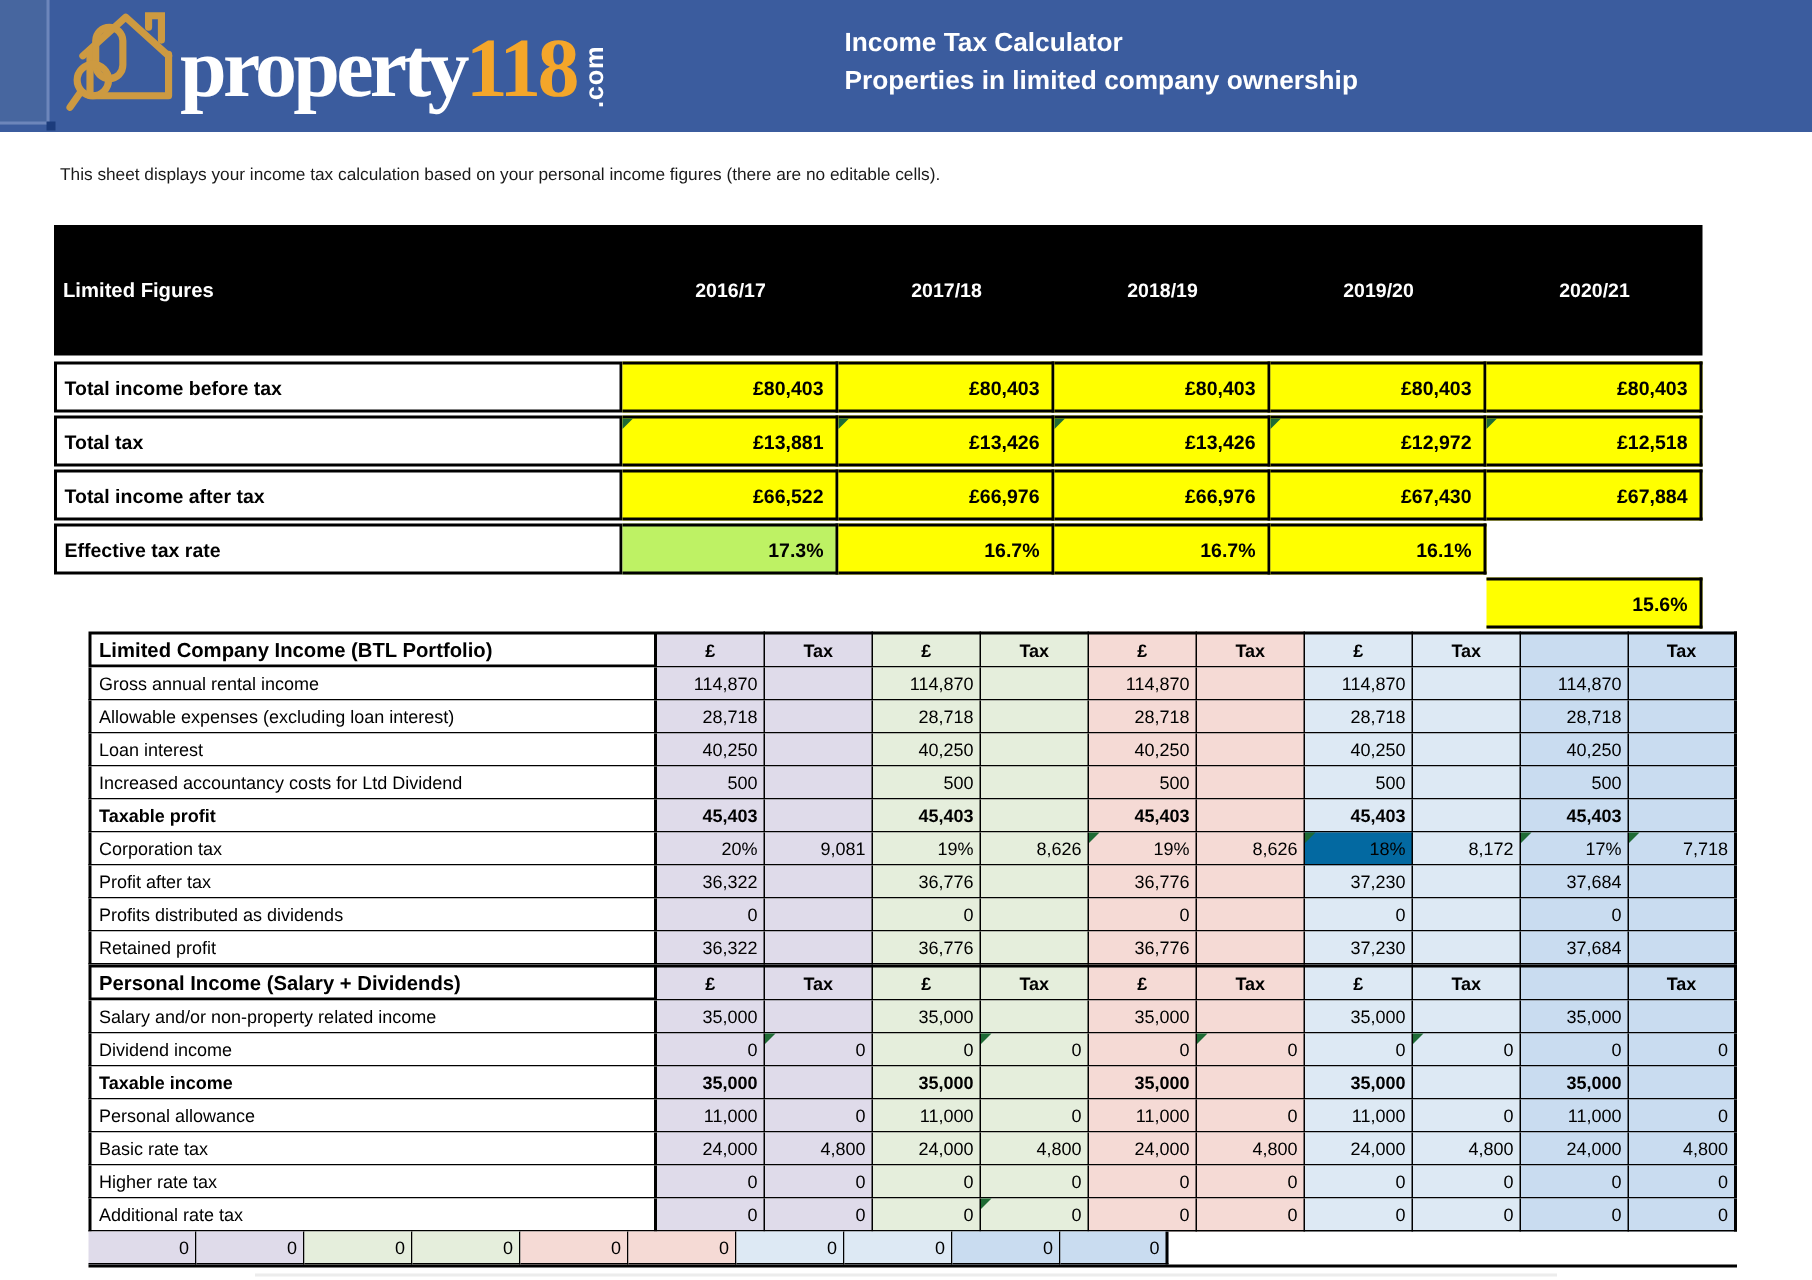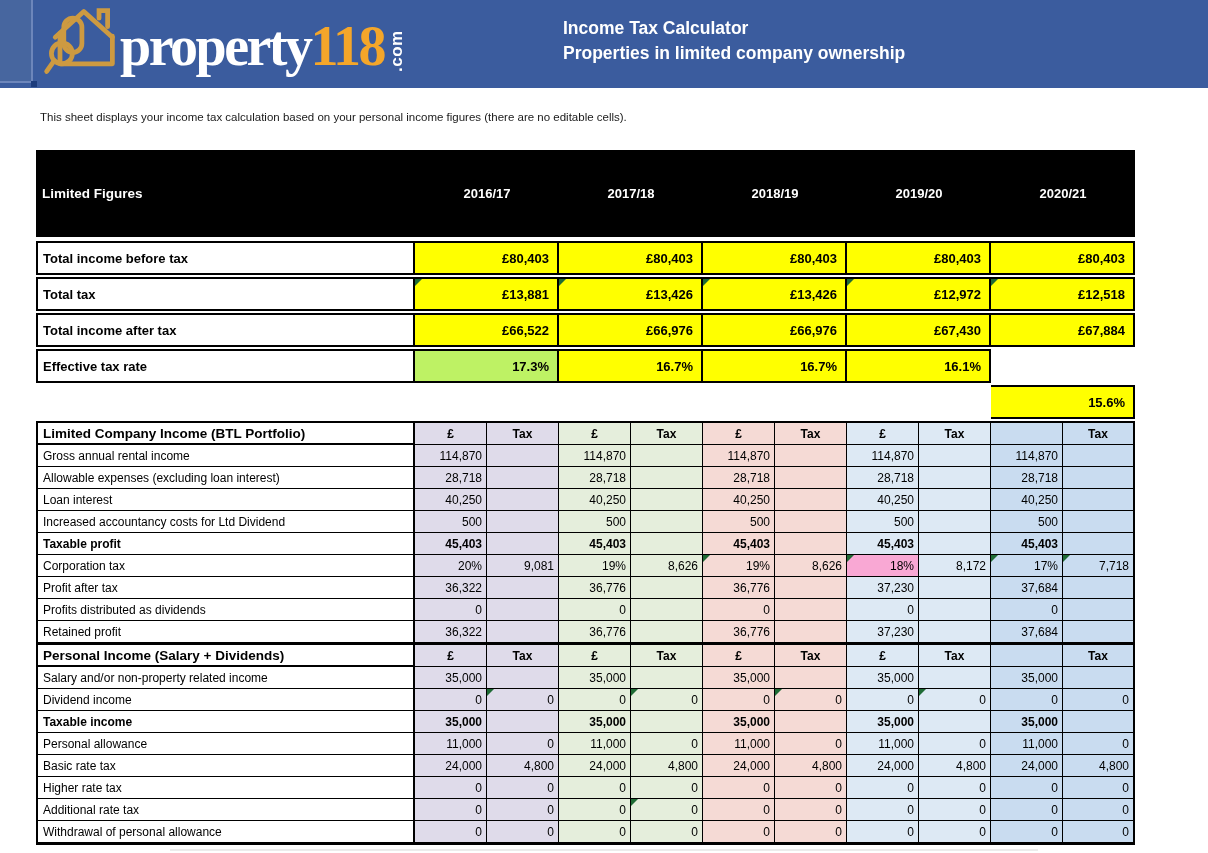--- a/index.html
+++ b/index.html
@@ -48,21 +48,21 @@
   
   .d-row { display:flex; }
   .d-label { width:379px; height:22px; box-sizing:border-box; border-left:2px solid #000;
              border-right:2px solid #000; border-bottom:1px solid #000; background:#fff; font-size:12px;
              display:flex; align-items:center; padding-left:5px; }
   .d-cell { width:72px; height:22px; box-sizing:border-box; border-right:1px solid #000;
             border-bottom:1px solid #000; font-size:12px; display:flex; align-items:center;
             justify-content:flex-end; padding-right:4px; position:relative; }
   .d-cell.last { border-right:2px solid #000; }
   .bold { font-weight:bold; }
-  #sections-container { border-bottom:2px solid #000; display:inline-block; }
+  #sections-container { border-bottom:2px solid #000; display:inline-block;margin-left:23px; }
   .marker { position:absolute; top:0; left:0; width:0; height:0;
             border-top:7px solid #1f6b35; border-right:7px solid transparent; }
   .bottom-line { position:absolute; left:170px; top:849px; width:868px; height:2px; background:#ececec; }
 </style>
 </head>
 <body>
 
 <div class="banner">
   <div class="sel-box"></div>
   <div class="sel-handle"></div>
@@ -205,21 +205,21 @@
         <div class="d-cell bold" style="background: rgb(201, 220, 240);">45,403</div>
         <div class="d-cell last bold" style="background: rgb(201, 220, 240);"></div>
       </div><div class="d-row">
         <div class="d-label">Corporation tax</div>
         <div class="d-cell" style="background: rgb(223, 219, 234);">20%</div>
         <div class="d-cell" style="background: rgb(223, 219, 234);">9,081</div>
         <div class="d-cell" style="background: rgb(229, 238, 220);">19%</div>
         <div class="d-cell" style="background: rgb(229, 238, 220);">8,626</div>
         <div class="d-cell" style="background: rgb(245, 218, 213);">19%<div class="marker"></div></div>
         <div class="d-cell" style="background: rgb(245, 218, 213);">8,626</div>
-        <div class="d-cell" style="background: #f9a8d4;">18%<div class="marker"></div></div>
+        <div class="d-cell" style="background: #0369a1;">18%<div class="marker"></div></div>
         <div class="d-cell" style="background: rgb(221, 233, 244);">8,172</div>
         <div class="d-cell" style="background: rgb(201, 220, 240);">17%<div class="marker"></div></div>
         <div class="d-cell last" style="background: rgb(201, 220, 240);">7,718<div class="marker"></div></div>
       </div><div class="d-row">
         <div class="d-label">Profit after tax</div>
         <div class="d-cell" style="background: rgb(223, 219, 234);">36,322</div>
         <div class="d-cell" style="background: rgb(223, 219, 234);"></div>
         <div class="d-cell" style="background: rgb(229, 238, 220);">36,776</div>
         <div class="d-cell" style="background: rgb(229, 238, 220);"></div>
         <div class="d-cell" style="background: rgb(245, 218, 213);">36,776</div>
@@ -342,21 +342,20 @@
         <div class="d-cell" style="background: rgb(223, 219, 234);">0</div>
         <div class="d-cell" style="background: rgb(229, 238, 220);">0</div>
         <div class="d-cell" style="background: rgb(229, 238, 220);">0<div class="marker"></div></div>
         <div class="d-cell" style="background: rgb(245, 218, 213);">0</div>
         <div class="d-cell" style="background: rgb(245, 218, 213);">0</div>
         <div class="d-cell" style="background: rgb(221, 233, 244);">0</div>
         <div class="d-cell" style="background: rgb(221, 233, 244);">0</div>
         <div class="d-cell" style="background: rgb(201, 220, 240);">0</div>
         <div class="d-cell last" style="background: rgb(201, 220, 240);">0</div>
       </div><div class="d-row">
-        <div class="d-label">Withdrawal of personal allowance</div>
         <div class="d-cell" style="background: rgb(223, 219, 234);">0</div>
         <div class="d-cell" style="background: rgb(223, 219, 234);">0</div>
         <div class="d-cell" style="background: rgb(229, 238, 220);">0</div>
         <div class="d-cell" style="background: rgb(229, 238, 220);">0</div>
         <div class="d-cell" style="background: rgb(245, 218, 213);">0</div>
         <div class="d-cell" style="background: rgb(245, 218, 213);">0</div>
         <div class="d-cell" style="background: rgb(221, 233, 244);">0</div>
         <div class="d-cell" style="background: rgb(221, 233, 244);">0</div>
         <div class="d-cell" style="background: rgb(201, 220, 240);">0</div>
         <div class="d-cell last" style="background: rgb(201, 220, 240);">0</div>

